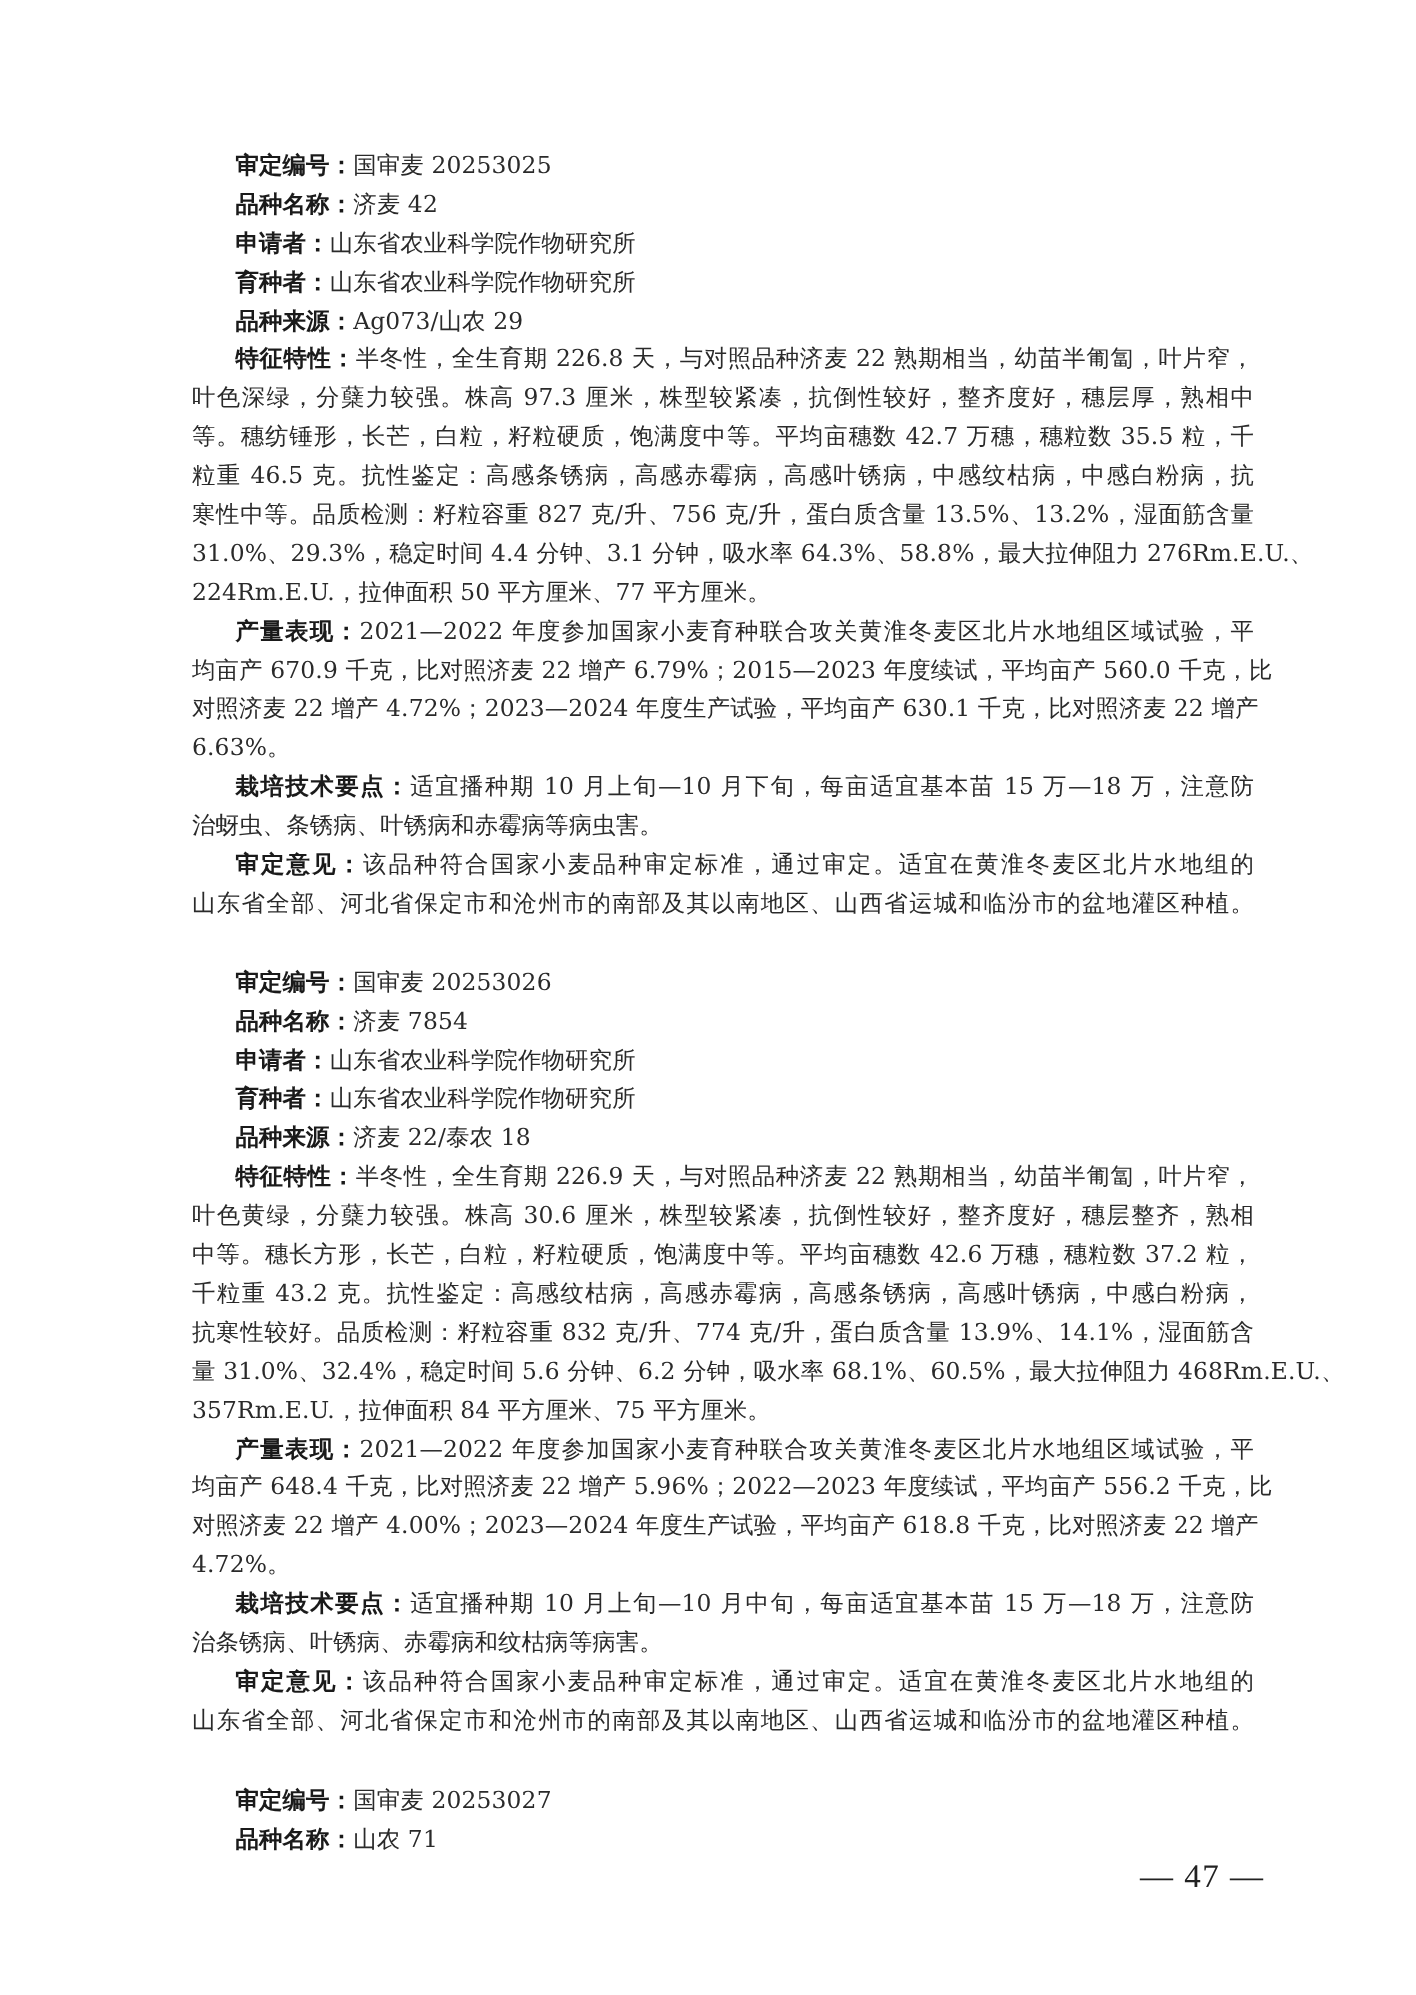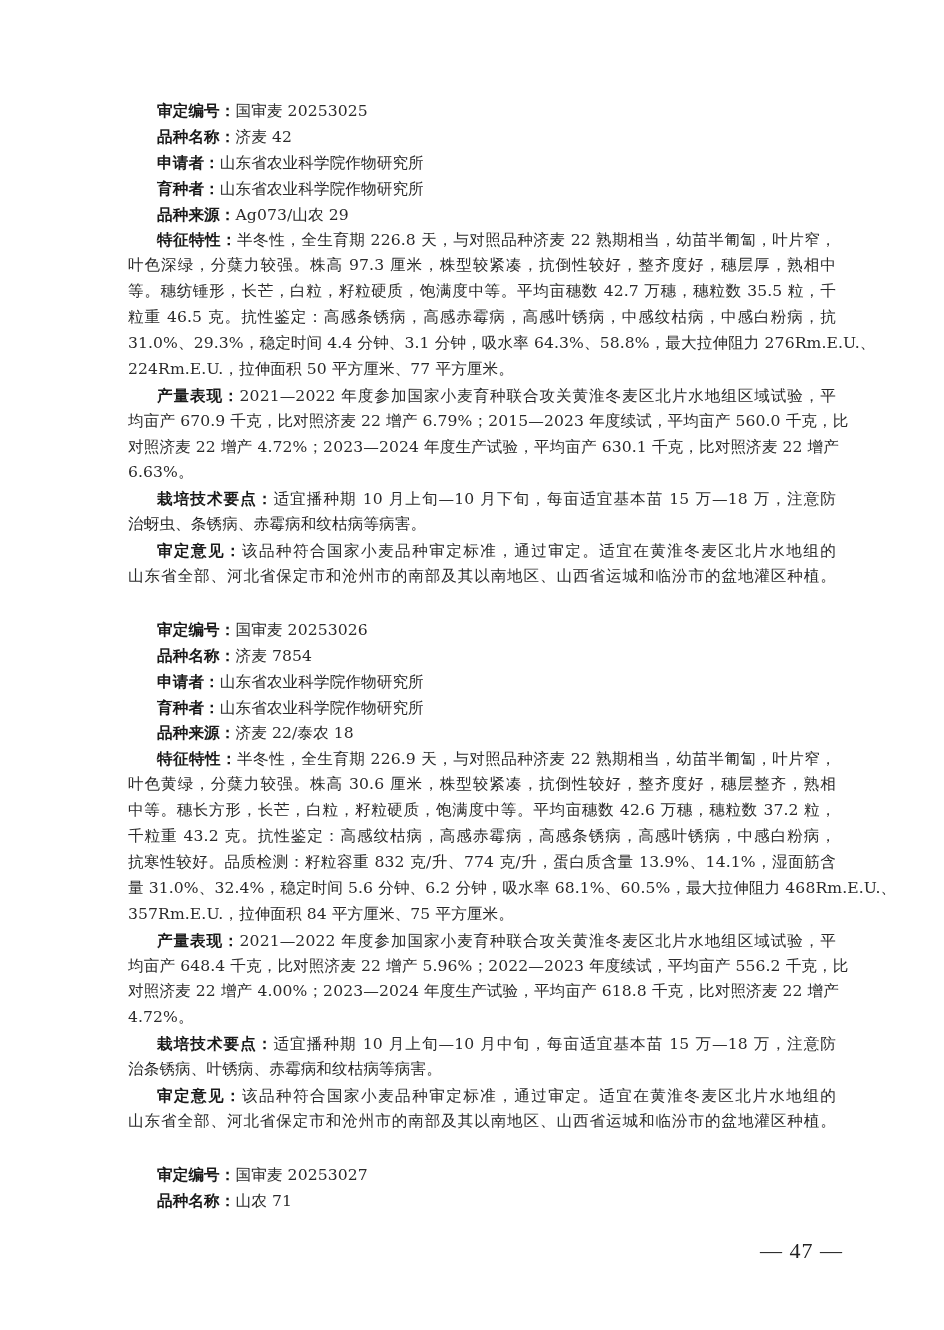--- a/index.html
+++ b/index.html
@@ -7,21 +7,21 @@
     width: 944px; height: 1330px; background: #ffffff; position: relative; overflow: hidden;
     font-family: "DejaVu Serif", "Liberation Serif", serif; color: #2a2a2a;
   }
   .page { position: absolute; left: 128px; top: 98px; width: 708px; }
   .line {
     height: 25.9px; line-height: 25.9px; font-size: 15.6px; white-space: nowrap;
     letter-spacing: 0.1px; text-align: justify; text-align-last: justify;
   }
   .line.last { text-align-last: left; }
   .line.indent { padding-left: 29px; }
-  .lbl { font-family: Liberation Serif, serif; font-weight: bold; color: #1a1a1a; }
+  .lbl { font-family: Liberation Mono, monospace; font-weight: bold; color: #1a1a1a; }
   .block { margin-bottom: 27px; }
   .pagenum {
     position: absolute; left: 760px; top: 1238px; font-size: 22px; color: #222;
     font-family: "Liberation Serif", "DejaVu Serif", serif; letter-spacing: 1px; text-align: right;
   }
 </style>
 </head>
 <body>
 
 <div class="page">
@@ -31,34 +31,35 @@
     <div class="line indent last"><span class="lbl">品种名称：</span><span>济麦 42</span></div>
     <div class="line indent last"><span class="lbl">申请者：</span><span>山东省农业科学院作物研究所</span></div>
     <div class="line indent last"><span class="lbl">育种者：</span><span>山东省农业科学院作物研究所</span></div>
     <div class="line indent last"><span class="lbl">品种来源：</span><span>Ag073/山农 29</span></div>
 
     <div>
       <div class="line indent"><span class="lbl">特征特性：</span><span>半冬性，全生育期 226.8 天，与对照品种济麦 22 熟期相当，幼苗半匍匐，叶片窄，</span></div>
       <div class="line">叶色深绿，分蘖力较强。株高 97.3 厘米，株型较紧凑，抗倒性较好，整齐度好，穗层厚，熟相中</div>
       <div class="line">等。穗纺锤形，长芒，白粒，籽粒硬质，饱满度中等。平均亩穗数 42.7 万穗，穗粒数 35.5 粒，千</div>
       <div class="line">粒重 46.5 克。抗性鉴定：高感条锈病，高感赤霉病，高感叶锈病，中感纹枯病，中感白粉病，抗</div>
+      <div class="line">寒性中等。品质检测：籽粒容重 827 克/升、756 克/升，蛋白质含量 13.5%、13.2%，湿面筋含量</div>
       <div class="line">31.0%、29.3%，稳定时间 4.4 分钟、3.1 分钟，吸水率 64.3%、58.8%，最大拉伸阻力 276Rm.E.U.、</div>
       <div class="line last">224Rm.E.U.，拉伸面积 50 平方厘米、77 平方厘米。</div>
     </div>
 
     <div>
       <div class="line indent"><span class="lbl">产量表现：</span><span>2021—2022 年度参加国家小麦育种联合攻关黄淮冬麦区北片水地组区域试验，平</span></div>
       <div class="line">均亩产 670.9 千克，比对照济麦 22 增产 6.79%；2015—2023 年度续试，平均亩产 560.0 千克，比</div>
       <div class="line">对照济麦 22 增产 4.72%；2023—2024 年度生产试验，平均亩产 630.1 千克，比对照济麦 22 增产</div>
       <div class="line last">6.63%。</div>
     </div>
 
     <div>
       <div class="line indent"><span class="lbl">栽培技术要点：</span><span>适宜播种期 10 月上旬—10 月下旬，每亩适宜基本苗 15 万—18 万，注意防</span></div>
-      <div class="line last">治蚜虫、条锈病、赤霉病和纹枯病等病害。</div>
+      <div class="line last">治蚜虫、条锈病、叶锈病和赤霉病等病虫害。</div>
     </div>
 
     <div>
       <div class="line indent"><span class="lbl">审定意见：</span><span>该品种符合国家小麦品种审定标准，通过审定。适宜在黄淮冬麦区北片水地组的</span></div>
       <div class="line">山东省全部、河北省保定市和沧州市的南部及其以南地区、山西省运城和临汾市的盆地灌区种植。</div>
     </div>
   </div>
 
   <div class="block">
     <div class="line indent last"><span class="lbl">审定编号：</span><span>国审麦 20253026</span></div>

